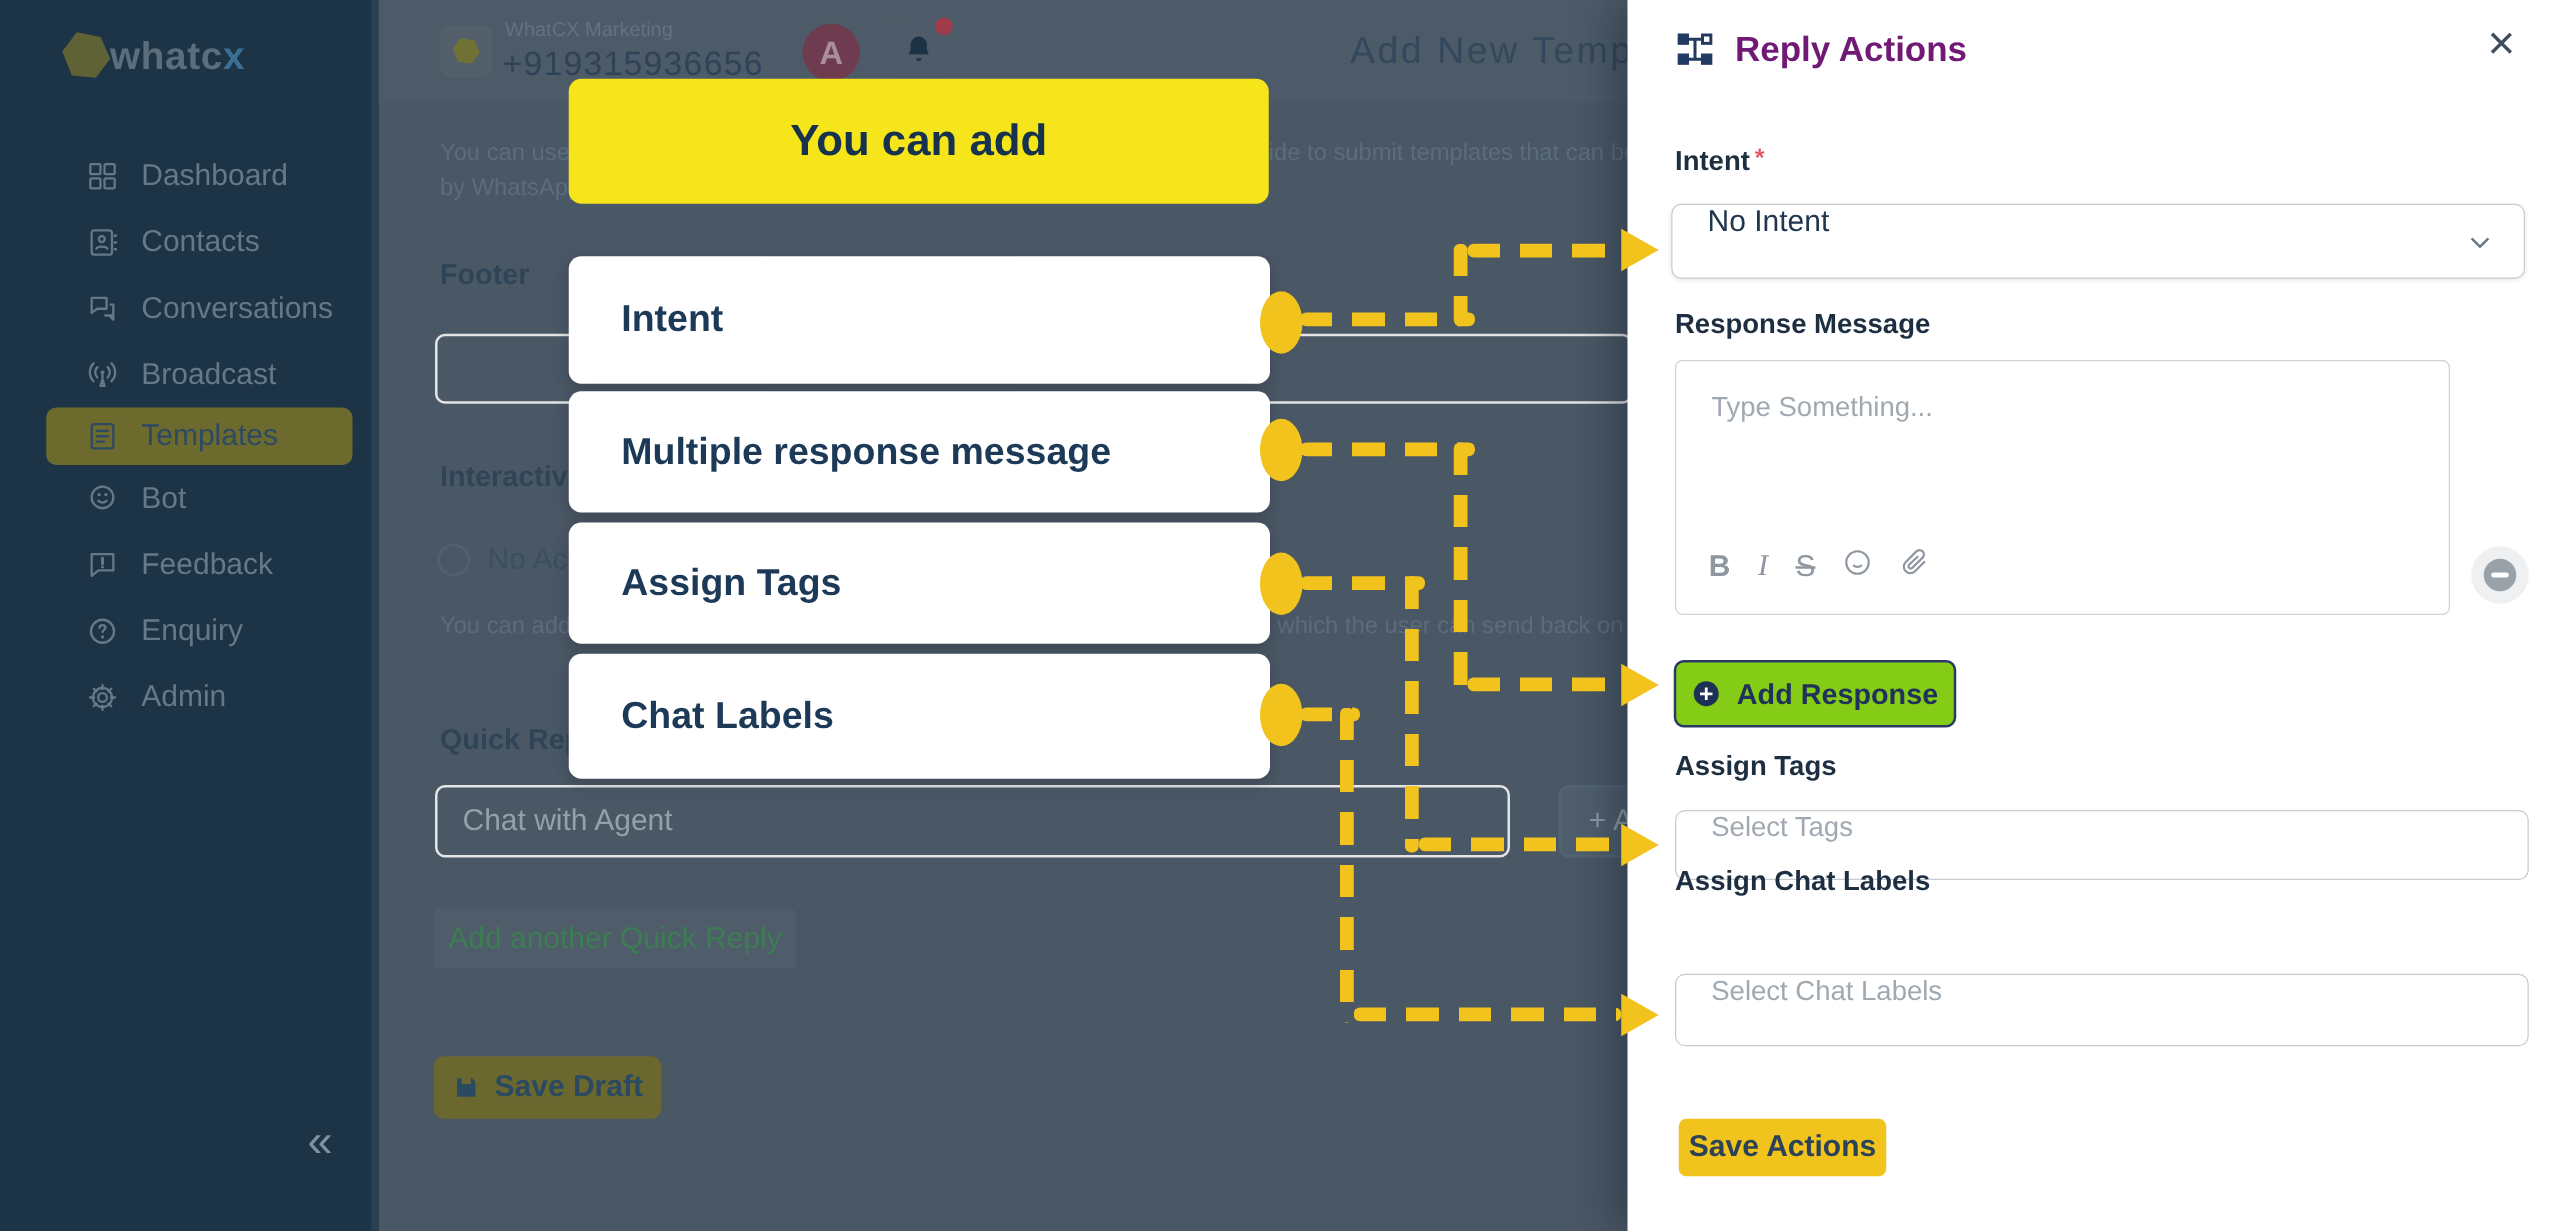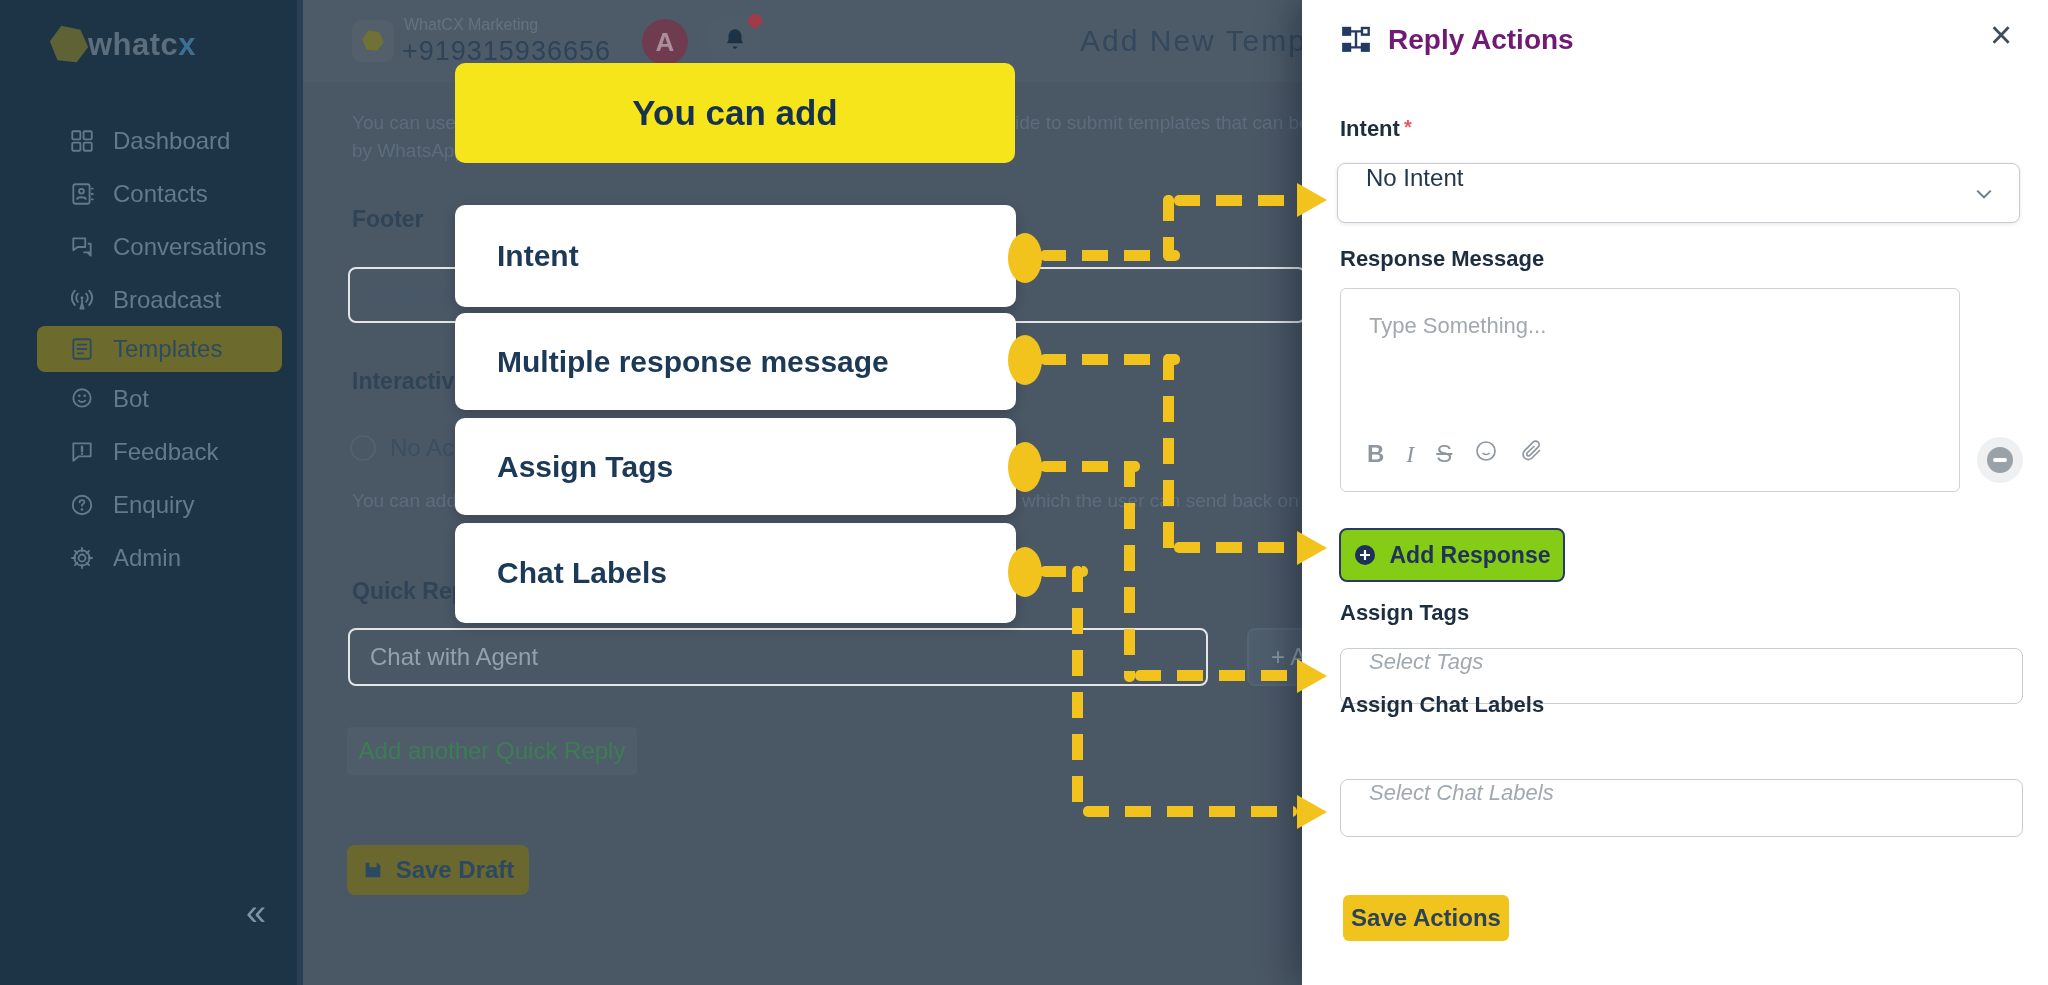--- a/index.html
+++ b/index.html
@@ -49,21 +49,21 @@
   .arr{position:absolute;width:0;height:0;border-top:17px solid transparent;border-bottom:17px solid transparent;border-left:30px solid #f2c31c;}
   
   #panel{position:absolute;left:1302px;top:0;width:746px;height:985px;background:#ffffff;box-shadow:-12px 0 30px rgba(10,20,35,.35);z-index:50;}
   #panelHead{position:absolute;left:38px;top:24px;display:flex;align-items:center;}
   #panelHead svg{width:32px;height:32px;margin-right:16px;}
   #panelTitle{font-size:28px;font-weight:600;color:#701a75;}
   #panelClose{position:absolute;left:688px;top:16px;font-size:38px;font-weight:300;color:#3f4c5c;cursor:pointer;line-height:1;}
   .p-label{position:absolute;font-size:22px;font-weight:600;color:#1d2e41;}
   .req{color:#e15b66;margin-left:4px;font-size:20px;vertical-align:top;}
   .p-input{position:absolute;border:1px solid #c6ccd4;border-radius:8px;background:#fff;box-sizing:border-box;display:flex;padding-left:28px;font-size:23px;}
-  .p-ph{color:#a0a8b1;font-style:italic;}
+  .p-ph{color:#a0a8b1;}
   #intentSelect{left:35px;top:163px;width:683px;height:60px;box-shadow:0 1px 4px rgba(0,0,0,.10);color:#22374d;cursor:pointer;font-size:24px;}
   #intentChevron{position:absolute;right:26px;top:22px;}
   #respBox{position:absolute;left:38px;top:288px;width:620px;height:204px;border:1px solid #cdd2d8;border-radius:6px;box-sizing:border-box;text-align:right;}
   #respPh{position:absolute;left:28px;top:24px;font-size:22px;color:#a0a8b1;}
   #respToolbar{position:absolute;left:26px;bottom:22px;display:flex;align-items:center;gap:22px;color:#8e979f;}
   .tb{font-size:24px;cursor:pointer;}
   .tb.b{font-weight:bold;}
   .tb.i{font-style:italic;font-family:"Liberation Serif",serif;}
   .tb.s{text-decoration:line-through;}
   #removeResp{position:absolute;left:675px;top:437px;width:46px;height:46px;border-radius:50%;background:#eef0f2;display:flex;align-items:center;justify-content:center;cursor:pointer;}

